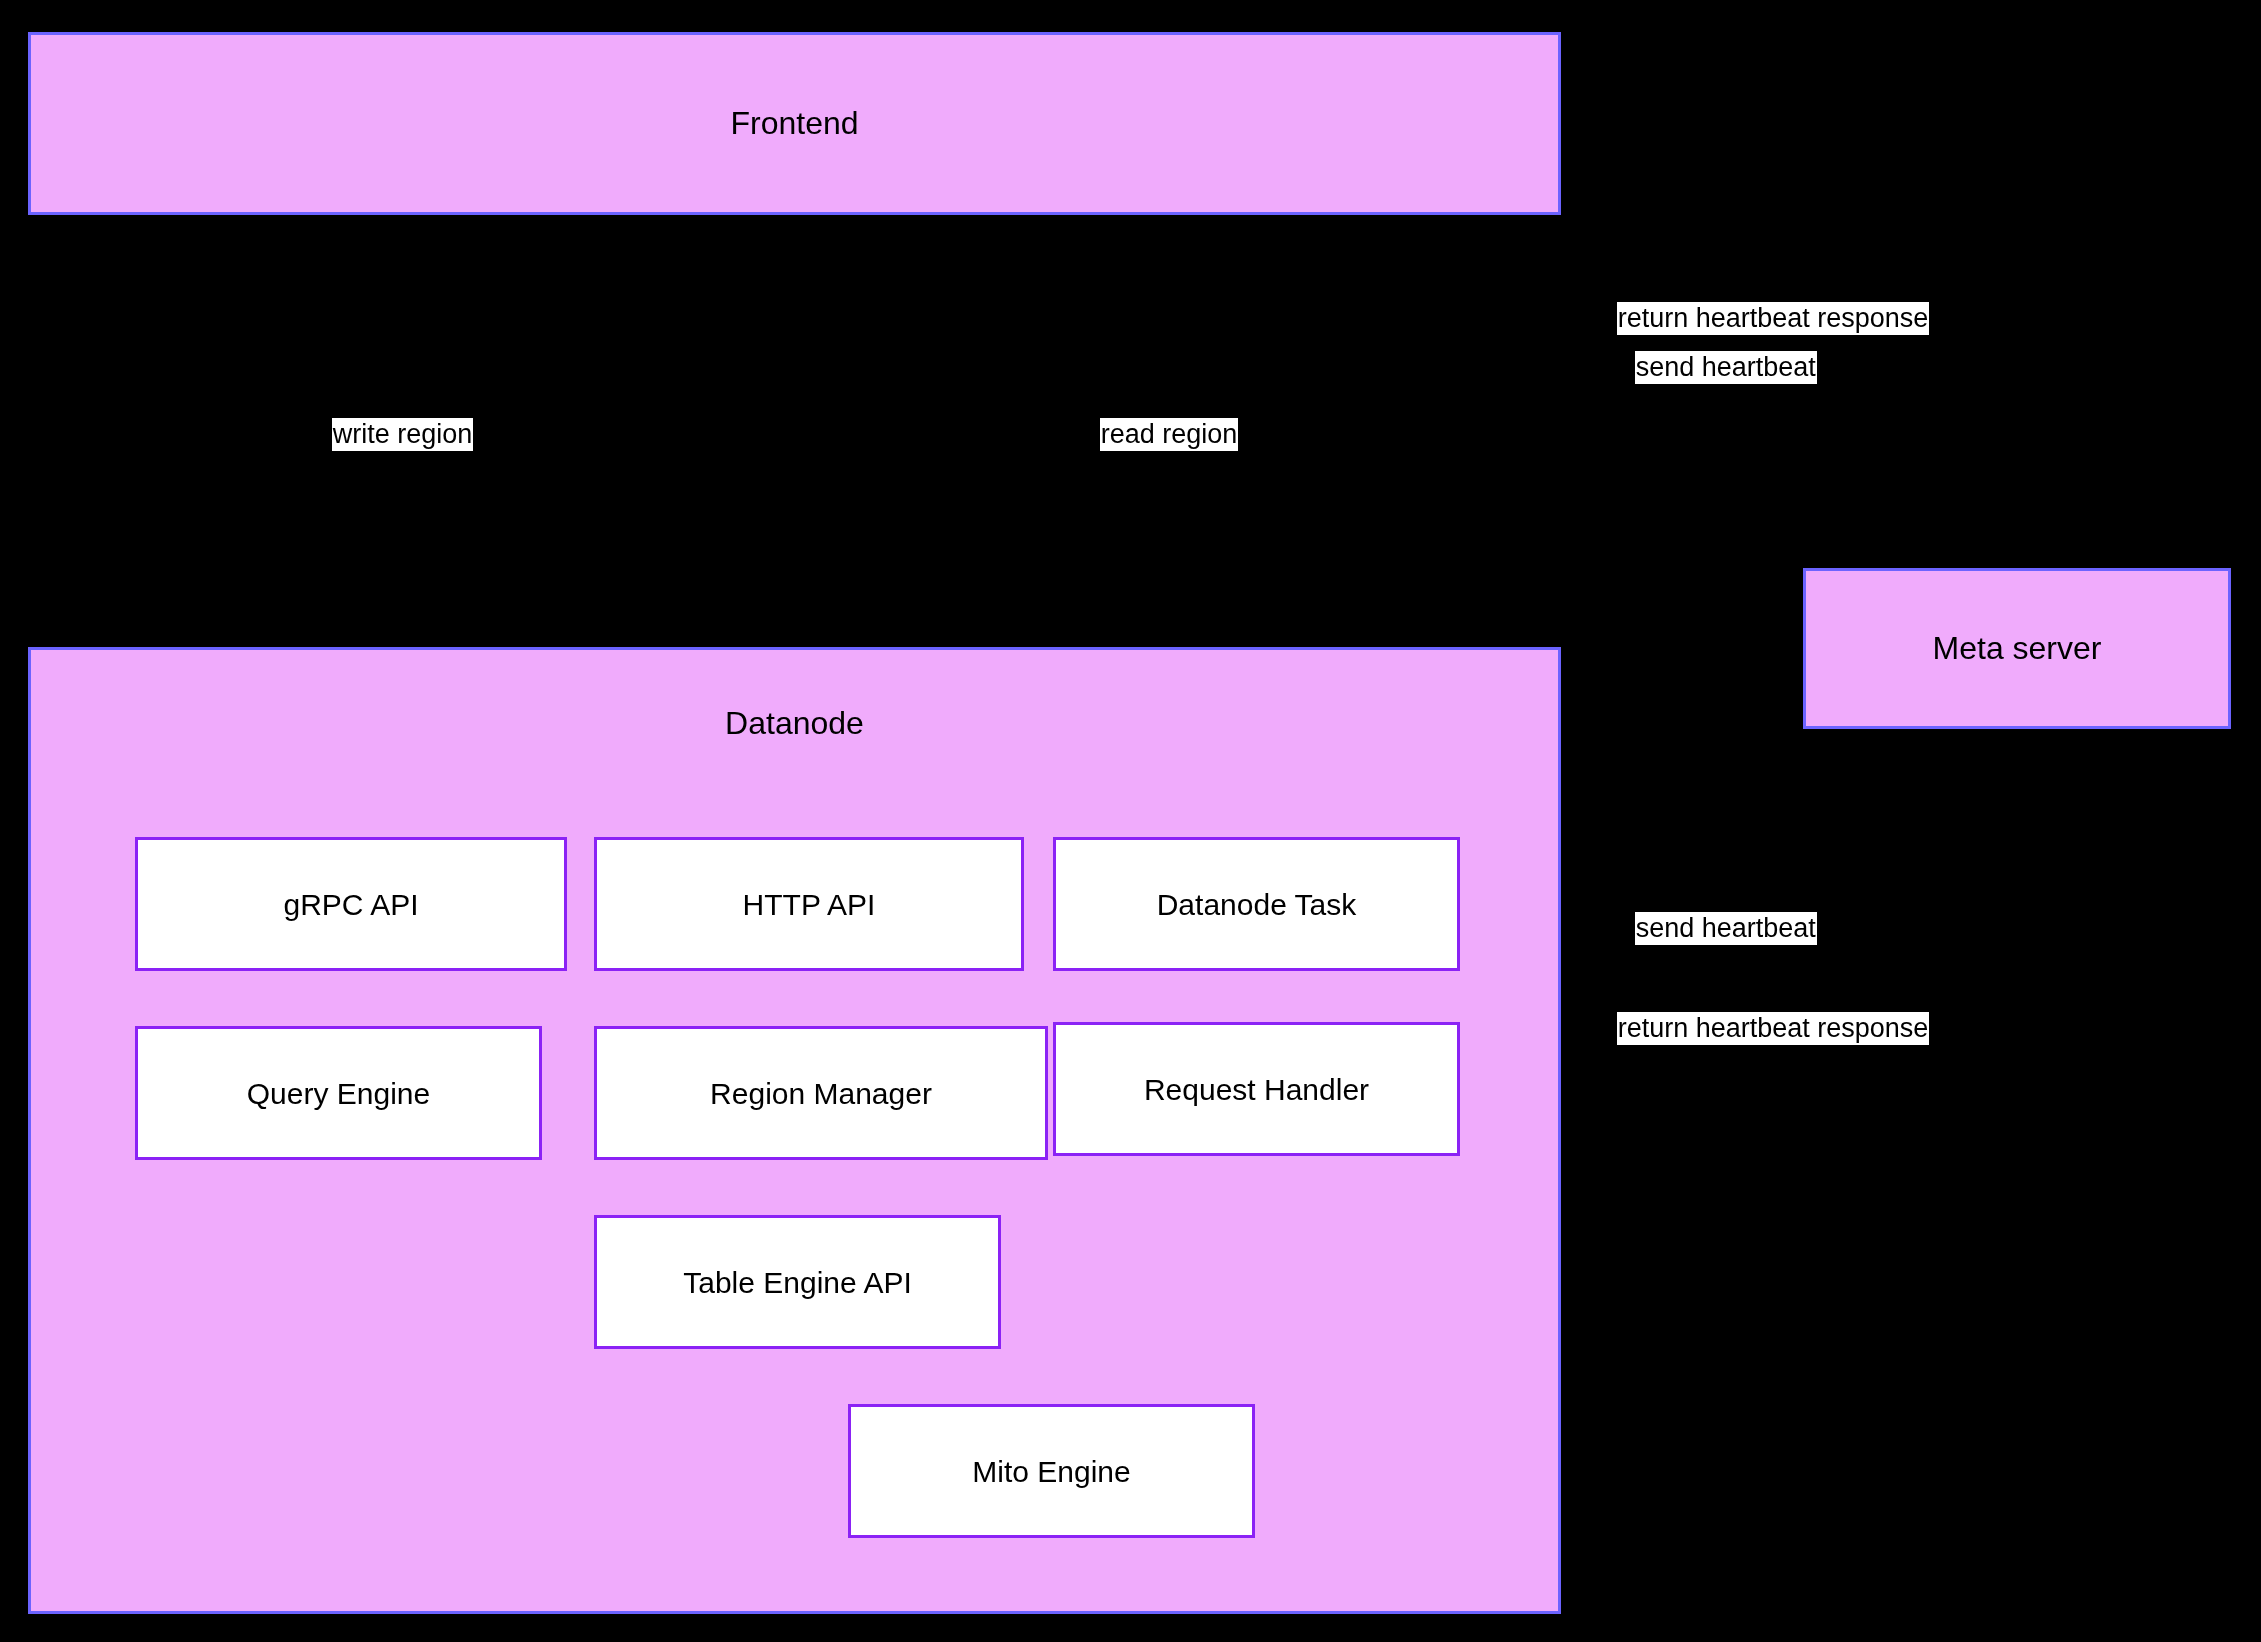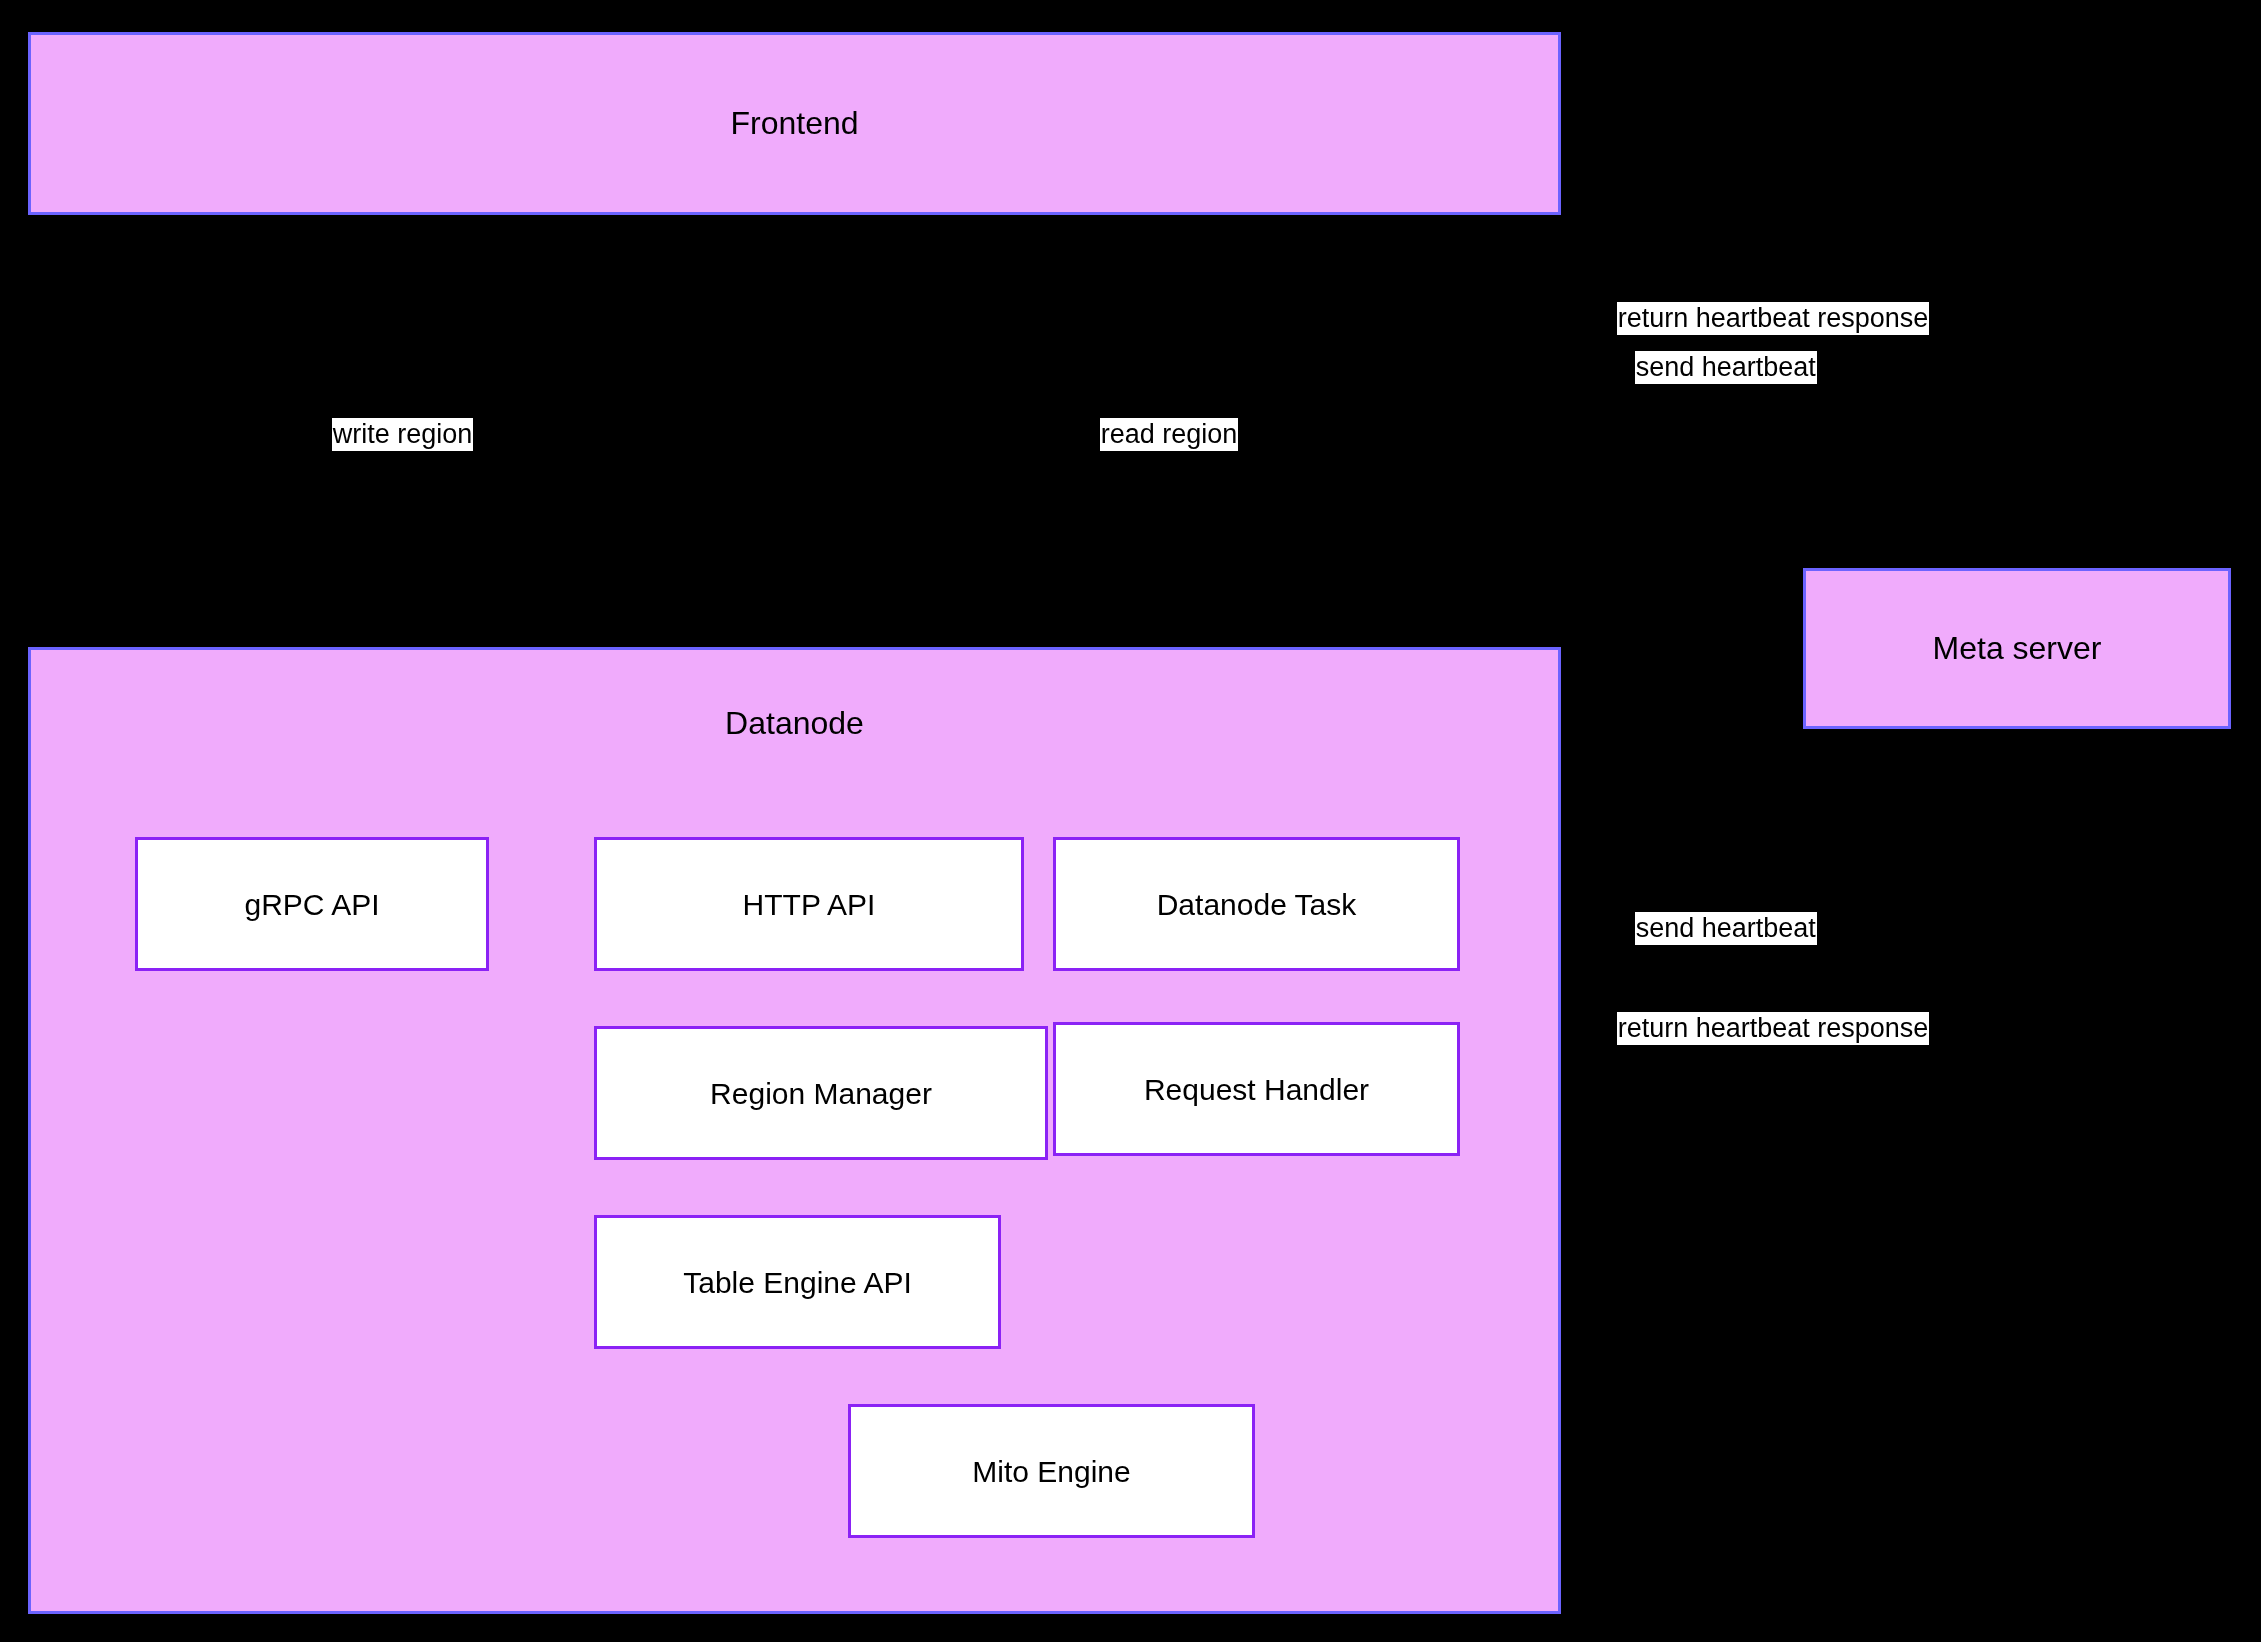--- a/index.html
+++ b/index.html
@@ -117,32 +117,35 @@
   </div>
 
   <div class="node-outer" id="metaserver-box" style="left:1803px; top:568px; width:428px; height:161px;">
     <div class="node-title">Meta server</div>
   </div>
 
   <div class="node-outer" id="datanode-box" style="left:28px; top:647px; width:1533px; height:967px;">
 
     <div class="node-title">Datanode</div>
 
-    <div class="node-inner" style="left:104px; top:187px; width:354px; height:134px;">
+    <div class="node-inner" style="left:104px; top:187px; width:432px; height:134px;">
       <span class="node-label">gRPC API</span>
     </div>
 
     <div class="node-inner" style="left:563px; top:187px; width:430px; height:134px;">
       <span class="node-label">HTTP API</span>
     </div>
 
     <div class="node-inner" style="left:1022px; top:187px; width:407px; height:134px;">
       <span class="node-label">Datanode Task</span>
     </div>
 
+    <div class="node-inner" style="left:104px; top:376px; width:407px; height:134px;">
+      <span class="node-label">Query Engine</span>
+    </div>
 
     <div class="node-inner" style="left:563px; top:376px; width:454px; height:134px;">
       <span class="node-label">Region Manager</span>
     </div>
 
     <div class="node-inner" style="left:1022px; top:372px; width:407px; height:134px;">
       <span class="node-label">Request Handler</span>
     </div>
 
     <div class="node-inner" style="left:563px; top:565px; width:407px; height:134px;">

